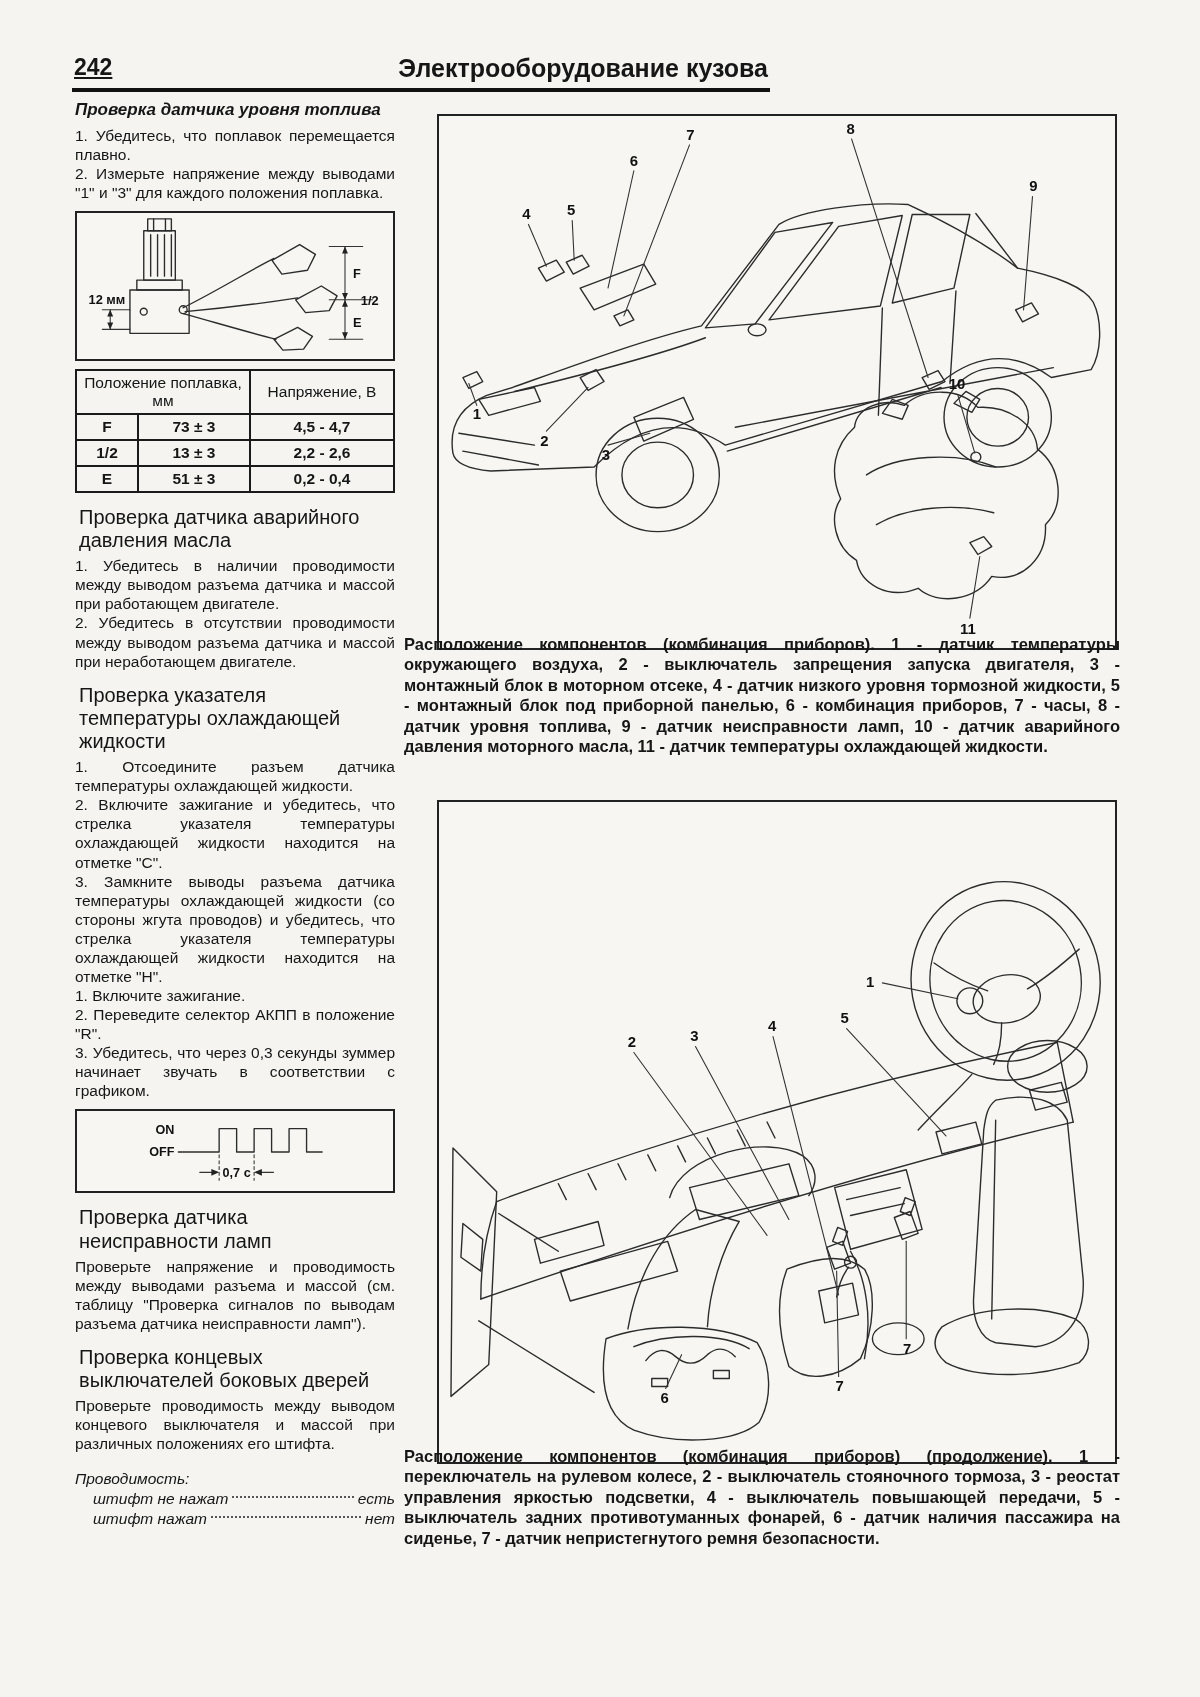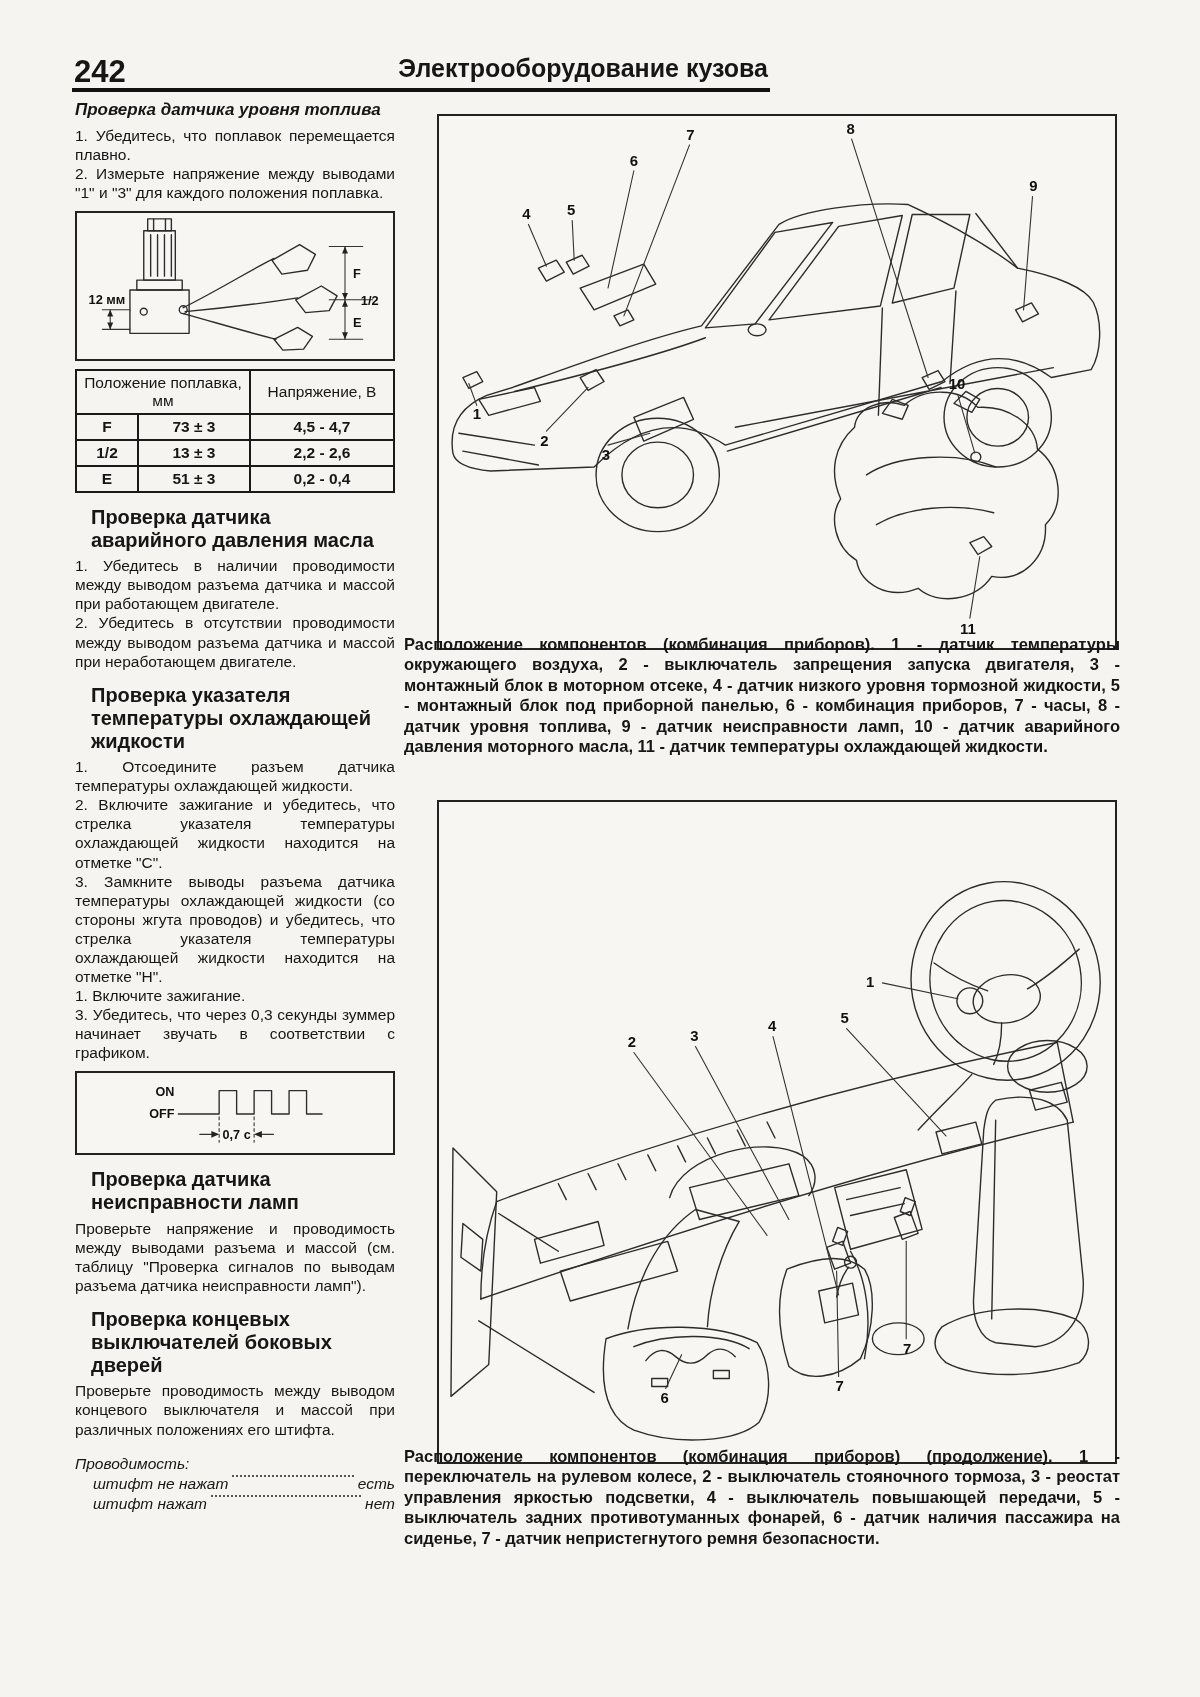--- a/index.html
+++ b/index.html
@@ -6,43 +6,43 @@
   html,body { background:#9a9a9a; }
   .page {
     position:relative; width:1200px; height:1697px; margin:0 auto;
     background:#f5f4f0; color:#161616;
     font-family:"Liberation Sans", sans-serif;
     overflow:hidden;
   }
   
   .header { position:absolute; left:72px; top:52px; width:698px; height:40px;
             border-bottom:4px solid #111; }
-  .page-number { position:absolute; left:2px; top:2px; font-size:31px; font-weight:bold; }
+  .page-number { position:absolute; left:2px; top:2px; font-size:23px; font-weight:bold;text-decoration:underline; }
   .header-title { position:absolute; right:2px; top:2px; font-size:25px; font-weight:bold; }
 
   
   .left-col { position:absolute; left:75px; top:100px; width:320px; }
   .title-italic { font-size:17px; font-weight:bold; font-style:italic; margin-bottom:6px; }
-  h2.sec { font-size:20px; line-height:1.16; font-weight:bold; margin:13px 16px 4px; }
+  h2.sec { font-size:20px; line-height:1.16; font-weight:normal; margin:13px 4px 4px; }
   p.step, p.body-text { font-size:15.5px; line-height:1.23; text-align:justify; }
   .figure-small { border:2px solid #222; margin:9px 0 8px; background:#f7f6f2; }
   .fuel-figure { height:150px; }
   .wave-figure { height:84px;padding-left:12px; }
 
   table.float-table { width:100%; border-collapse:collapse; border:2.5px solid #1a1a1a;
                       margin:8px 0 8px; }
   table.float-table th, table.float-table td {
     border:2px solid #1a1a1a; text-align:center; vertical-align:middle;
     font-size:15.5px; padding:3px 2px; }
   table.float-table th { font-weight:normal; line-height:1.15; }
   table.float-table td { font-weight:bold; }
   .col-pos { width:62px; } .col-mm { width:112px; }
 
   .cond-label { font-size:15.5px; font-style:italic; margin-top:16px; }
-  .spec-line { display:flex; align-items:flex-start; font-size:15.5px; font-style:italic;
+  .spec-line { display:flex; align-items:center; font-size:15.5px; font-style:italic;
                margin:2px 0 0 18px; }
   .spec-line .dots { flex:1; border-bottom:2px dotted #555; margin:0 4px 3px; }
 
   
   .figure-box { position:absolute; border:2.5px solid #222; background:#f7f6f2; }
   .fig1 { left:437px; top:114px; width:680px; height:536px; }
   .fig2 { left:437px; top:800px; width:680px; height:664px; }
   .caption { position:absolute; left:404px; width:716px; font-size:16.5px; font-weight:bold;
              line-height:1.24; text-align:justify; }
   .caption1 { top:634px; }
@@ -137,20 +137,21 @@
     <h2 class="sec">Проверка датчика аварийного давления масла</h2>
     <p class="step">1. Убедитесь в наличии проводимости между выводом разъема датчика и массой при работающем двигателе.</p>
     <p class="step">2. Убедитесь в отсутствии проводимости между выводом разъема датчика и массой при неработающем двигателе.</p>
 
     <h2 class="sec">Проверка указателя температуры охлаждающей жидкости</h2>
     <p class="step">1. Отсоедините разъем датчика температуры охлаждающей жидкости.</p>
     <p class="step">2. Включите зажигание и убедитесь, что стрелка указателя температуры охлаждающей жидкости находится на отметке "C".</p>
     <p class="step">3. Замкните выводы разъема датчика температуры охлаждающей жидкости (со стороны жгута проводов) и убедитесь, что стрелка указателя температуры охлаждающей жидкости находится на отметке "H".</p>
 
     <p class="step">1. Включите зажигание.</p>
+    <p class="step">2. Переведите селектор АКПП в положение "R".</p>
     <p class="step">3. Убедитесь, что через 0,3 секунды зуммер начинает звучать в соответствии с графиком.</p>
 
     <div class="figure-small wave-figure">
       <svg class="fig-svg" viewBox="0 0 313 80">
         <text class="figlabel" x="88" y="22" text-anchor="end">ON</text>
         <text class="figlabel" x="88" y="45" text-anchor="end">OFF</text>
         <g>
           <path d="M92,41 H134 V17 H152 V41 H170 V17 H188 V41 H206 V17 H224 V41 H240"></path>
         </g>
         <g class="leader">

